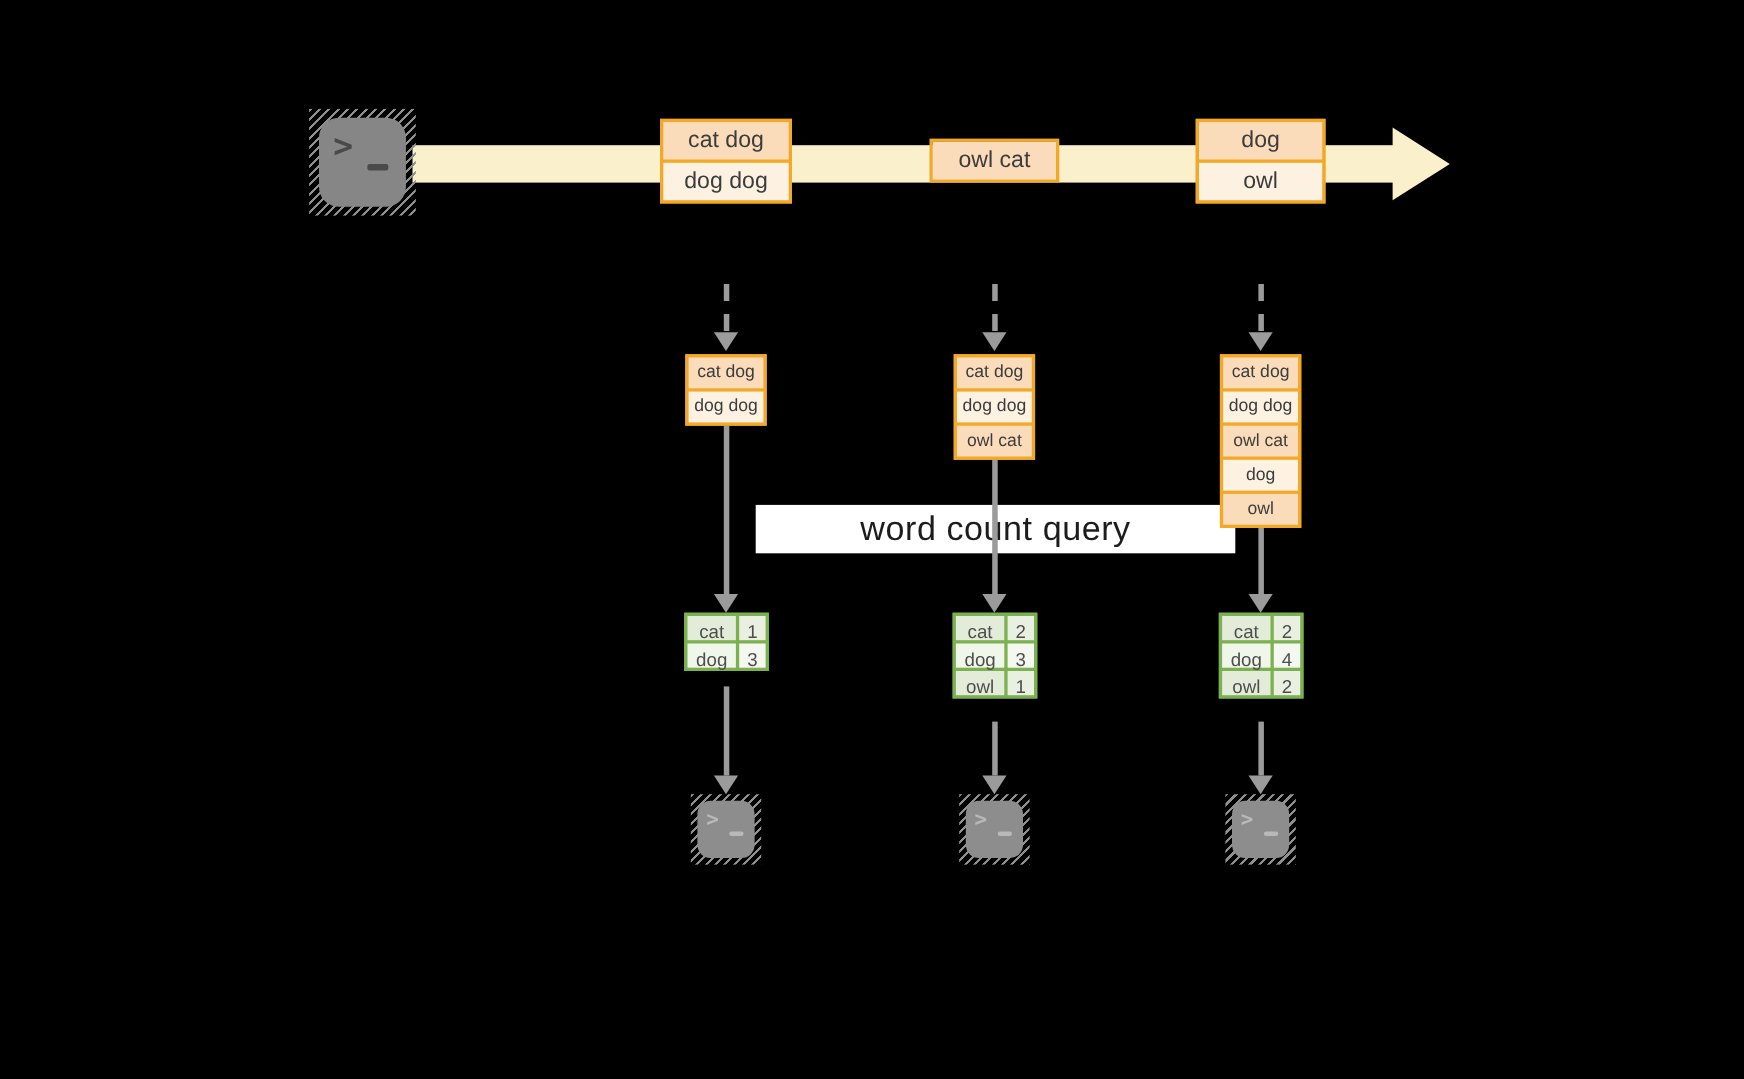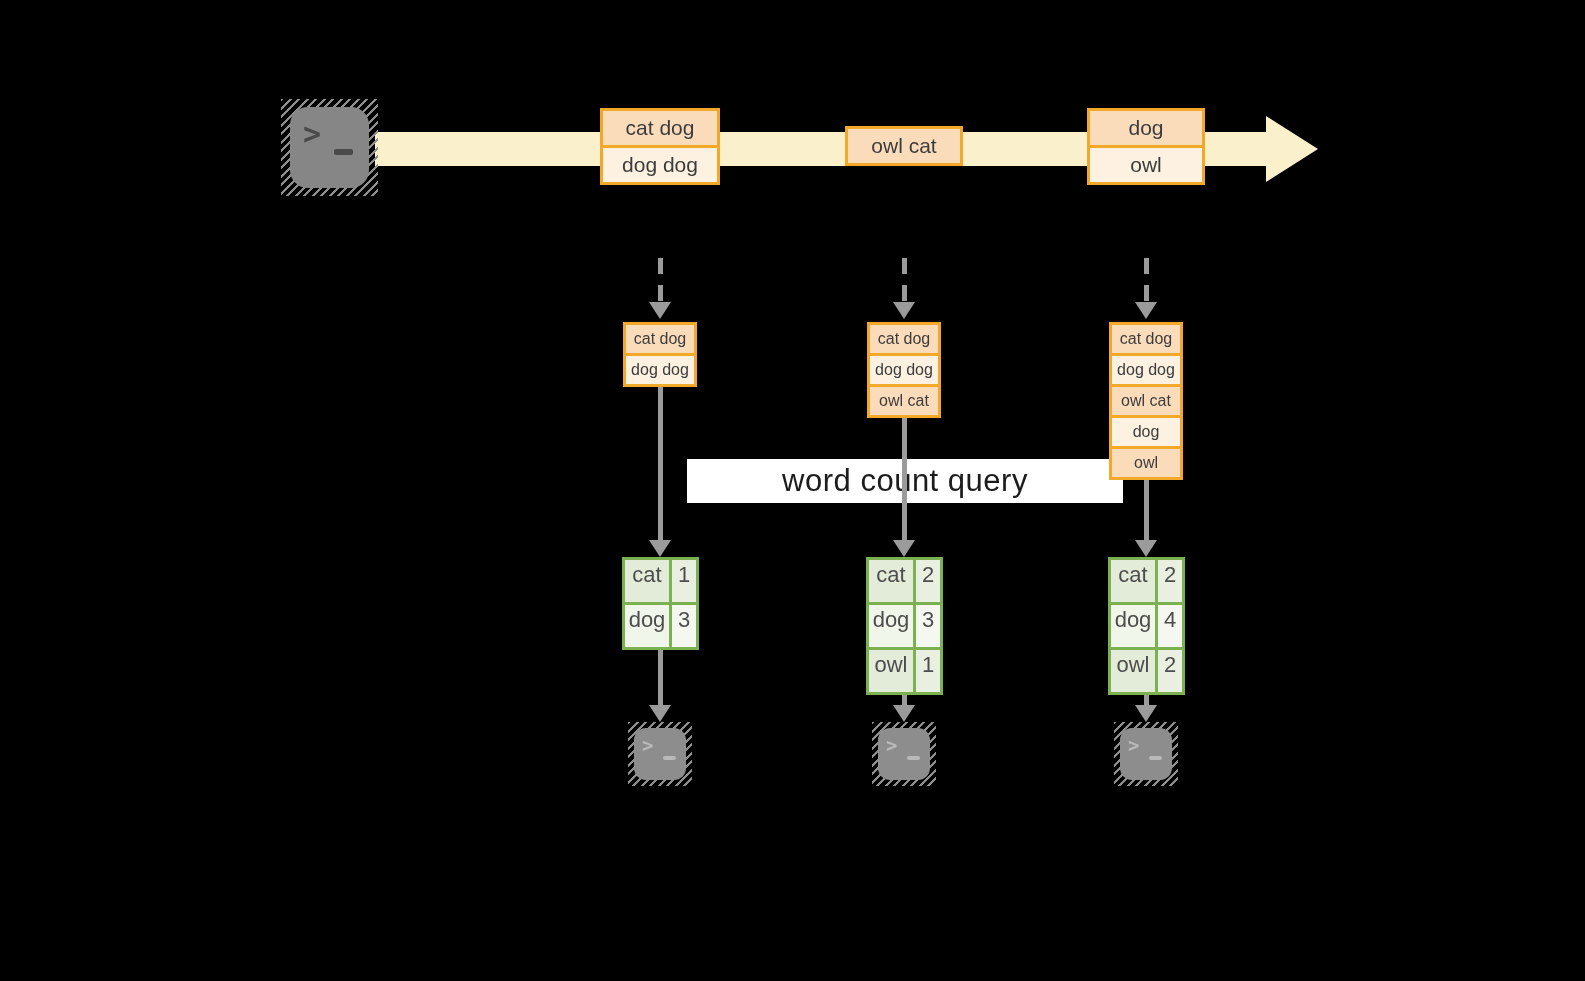--- a/index.html
+++ b/index.html
@@ -27,21 +27,21 @@
   .stack{position:absolute;width:68px;border:3px solid #f2a929;background:#f2a929;z-index:3;}
   .srow{height:28px;line-height:28px;text-align:center;font-size:16px;color:#3c3c3c;}
   .srow + .srow{margin-top:3px;}
   
   .qband{position:absolute;left:687px;top:459px;width:436px;height:44px;background:#ffffff;z-index:1;
     display:flex;align-items:center;justify-content:center;}
   .qlabel{font-size:31px;color:#1c1c1c;letter-spacing:0.5px;}
   
   .rtable{position:absolute;display:grid;grid-template-columns:44px 24px;gap:3px;
     background:#7cb152;border:3px solid #7cb152;z-index:3;}
-  .cell{height:42px;line-height:29px;text-align:center;font-size:22px;color:#4d4d4d;}
+  .cell{height:22px;line-height:29px;text-align:center;font-size:17px;color:#4d4d4d;}
   .g-a{background:#e3ecd9;}  
   .g-a2{background:#eaf0e1;} 
   .g-b{background:#f1f6eb;}  
   .g-b2{background:#f5f8f0;} 
   
   .term{position:absolute;z-index:3;
     background:repeating-linear-gradient(135deg,#8f8f8f 0 2px,transparent 2px 6px);}
   .term-body{position:absolute;border-radius:18px;background:#868686;}
   .term-lg{width:97px;height:97px;}
   .term-lg .term-body{left:9px;top:8px;right:9px;bottom:8px;}

